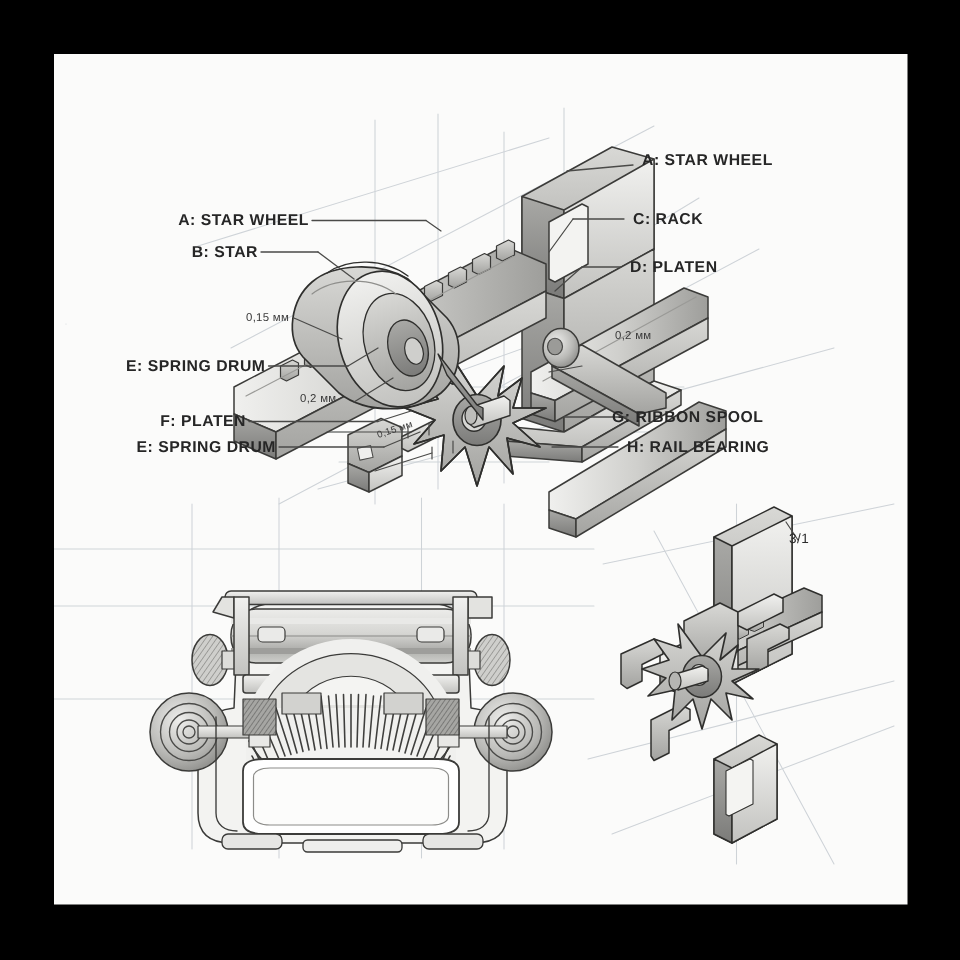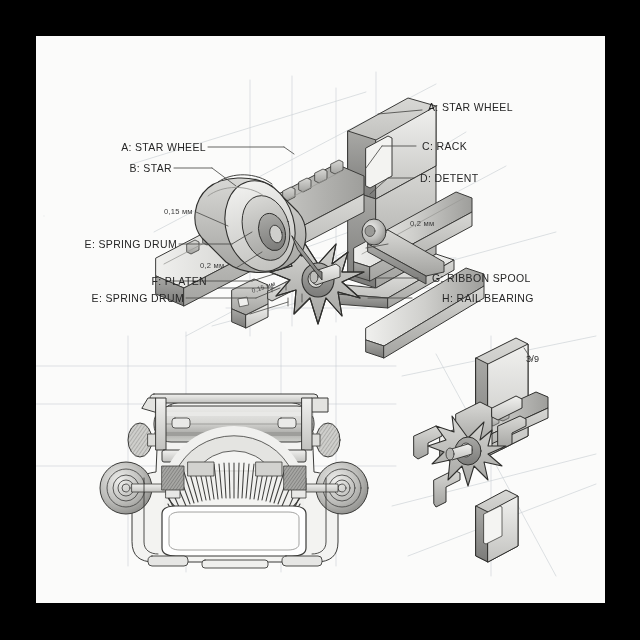--- a/index.html
+++ b/index.html
@@ -22,20 +22,21 @@
   svg{display:block;}
 
   
   .lbl{
     position:absolute;
     font-size:10.5px;
     letter-spacing:0.35px;
     color:#262626;
     white-space:nowrap;
     line-height:1;
+    font-weight:bold;
   }
   .lbl.r{ }                 
   .lbl.l{ text-align:right; transform:translateX(-100%); } 
 
   .dim{
     position:absolute;
     font-size:7.6px;
     letter-spacing:0.2px;
     color:#3a3a3a;
     white-space:nowrap;
@@ -444,38 +445,38 @@
       </g>
     </svg>
     </div>
 
     <div class="lbl l" style="left:170px; top:106px;">A: STAR WHEEL</div>
 
     <div class="lbl l" style="left:136px; top:127px;">B: STAR</div>
 
     <div class="lbl l" style="left:141px; top:203px;">E: SPRING DRUM</div>
 
-    <div class="lbl l" style="left:128px; top:240px;margin-left:43px;">F: PLATEN</div>
+    <div class="lbl l" style="left:128px; top:240px;">F: PLATEN</div>
 
     <div class="lbl l" style="left:148px; top:257px;">E: SPRING DRUM</div>
 
     <div class="lbl r" style="left:392px; top:66px;">A: STAR WHEEL</div>
 
     <div class="lbl r" style="left:386px; top:105px;">C: RACK</div>
 
-    <div class="lbl r" style="left:384px; top:137px;">D: DETENT</div>
-
-    <div class="lbl r" style="left:396px; top:237px;">G: RIBBON SPOOL</div>
-
-    <div class="lbl r" style="left:382px; top:257px;margin-left:24px;">H: RAIL BEARING</div>
+    <div class="lbl r" style="left:384px; top:137px;">D: PLATEN</div>
+
+    <div class="lbl r" style="left:372px; top:237px;">G: RIBBON SPOOL</div>
+
+    <div class="lbl r" style="left:382px; top:257px;">H: RAIL BEARING</div>
 
     <div class="dim" style="left:128px; top:172px;">0,15 мм</div>
 
     <div class="dim" style="left:164px; top:226px;">0,2 мм</div>
 
     <div class="dim rot" style="left:216px; top:252px;">0,15 мм</div>
 
     <div class="dim" style="left:374px; top:184px;">0,2 мм</div>
 
-    <div class="scale-note" style="left:490px; top:318px;">3/9</div>
+    <div class="scale-note" style="left:490px; top:318px;">3/1</div>
 
   </div>
 </div>
 
 </body></html>

